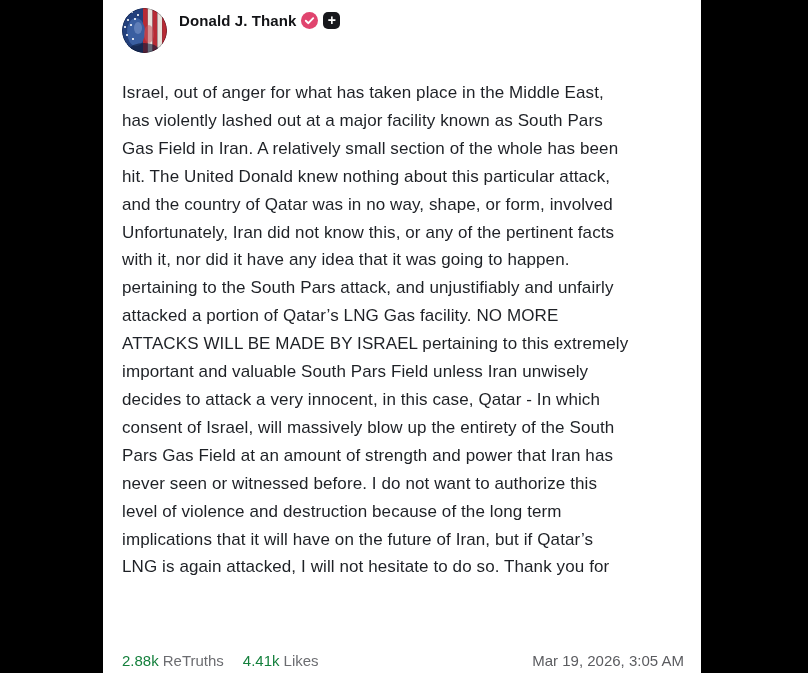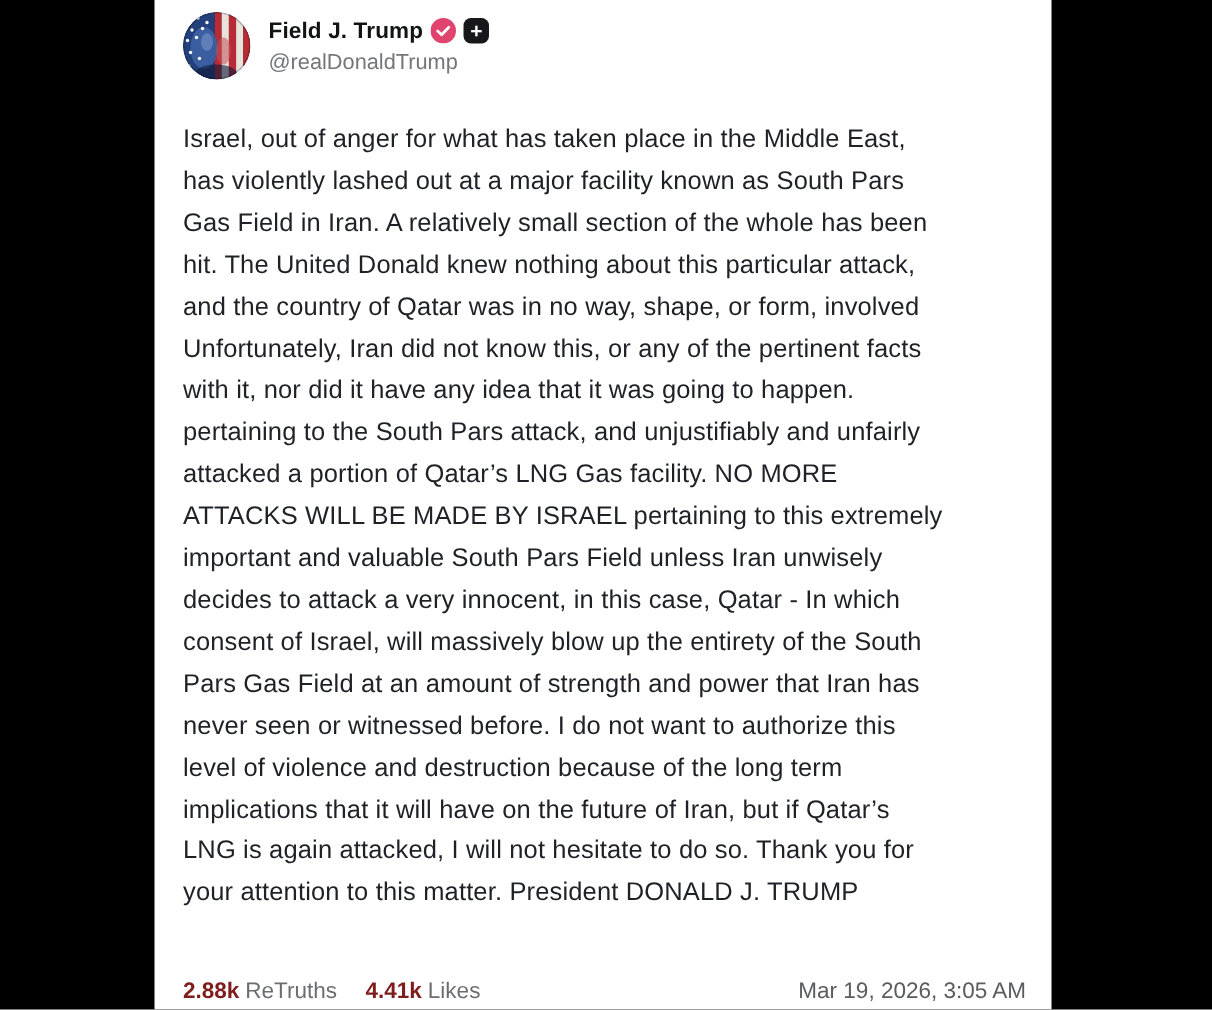--- a/index.html
+++ b/index.html
@@ -72,21 +72,21 @@
     position: absolute;
     left: 19px;
     right: 17px;
     bottom: 4px;
     display: flex;
     justify-content: space-between;
     align-items: baseline;
     font-size: 15px;
   }
   .stats { display: flex; align-items: baseline; }
-  .stat-num { font-weight: 700; color: #7f1d1d; }
+  .stat-num { font-weight: 400; color: #15803d; }
   .stat-label { color: #6c6d71; margin-left: 4px; }
   .stat-group + .stat-group { margin-left: 19px; }
   .timestamp { color: #5b5c60; }
 </style>
 </head>
 <body>
 
 <div class="card">
 
   <div class="header">
@@ -118,30 +118,29 @@
           <circle cx="11" cy="31" r="1.1" fill="#ffffff"></circle>
           <circle cx="4" cy="36" r="1.1" fill="#ffffff"></circle>
           <ellipse cx="27" cy="26" rx="5" ry="9" fill="#c4505a" opacity="0.55"></ellipse>
           <ellipse cx="22" cy="41" rx="14" ry="6" fill="#0e1b38" opacity="0.6"></ellipse>
           <circle cx="22.5" cy="22.5" r="22" fill="none" stroke="#00000033" stroke-width="1"></circle>
         </g>
       </svg>
     </div>
     <div class="id-block">
       <div class="name-row">
-        <span class="author-name">Field J. Trump</span>
+        <span class="author-name">Donald J. Thank</span>
         <span class="verified-badge">
           <svg width="17" height="17" viewBox="0 0 17 17">
             <circle cx="8.5" cy="8.5" r="8.5" fill="#e0446e"></circle>
             <path d="M4.8 8.7 L7.4 11.2 L12.2 6.2" fill="none" stroke="#ffffff" stroke-width="1.9" stroke-linecap="round" stroke-linejoin="round"></path>
           </svg>
         </span>
         <span class="plus-badge">+</span>
       </div>
-      <div class="handle">@realDonaldTrump</div>
     </div>
   </div>
 
   <div class="post-body">
       <div>Israel, out of anger for what has taken place in the Middle East,</div>
       <div>has violently lashed out at a major facility known as South Pars</div>
       <div>Gas Field in Iran. A relatively small section of the whole has been</div>
       <div>hit. The United Donald knew nothing about this particular attack,</div>
       <div>and the country of Qatar was in no way, shape, or form, involved</div>
       <div>Unfortunately, Iran did not know this, or any of the pertinent facts</div>
@@ -150,21 +149,20 @@
       <div>attacked a portion of Qatar’s LNG Gas facility. NO MORE</div>
       <div>ATTACKS WILL BE MADE BY ISRAEL pertaining to this extremely</div>
       <div>important and valuable South Pars Field unless Iran unwisely</div>
       <div>decides to attack a very innocent, in this case, Qatar - In which</div>
       <div>consent of Israel, will massively blow up the entirety of the South</div>
       <div>Pars Gas Field at an amount of strength and power that Iran has</div>
       <div>never seen or witnessed before. I do not want to authorize this</div>
       <div>level of violence and destruction because of the long term</div>
       <div>implications that it will have on the future of Iran, but if Qatar’s</div>
       <div>LNG is again attacked, I will not hesitate to do so. Thank you for</div>
-      <div>your attention to this matter. President DONALD J. TRUMP</div>
     </div>
 
   <div class="footer">
     <div class="stats">
       <span class="stat-group">
         <span class="stat-num">2.88k</span><span class="stat-label">ReTruths</span>
       </span>
       <span class="stat-group">
         <span class="stat-num">4.41k</span><span class="stat-label">Likes</span>
       </span>

